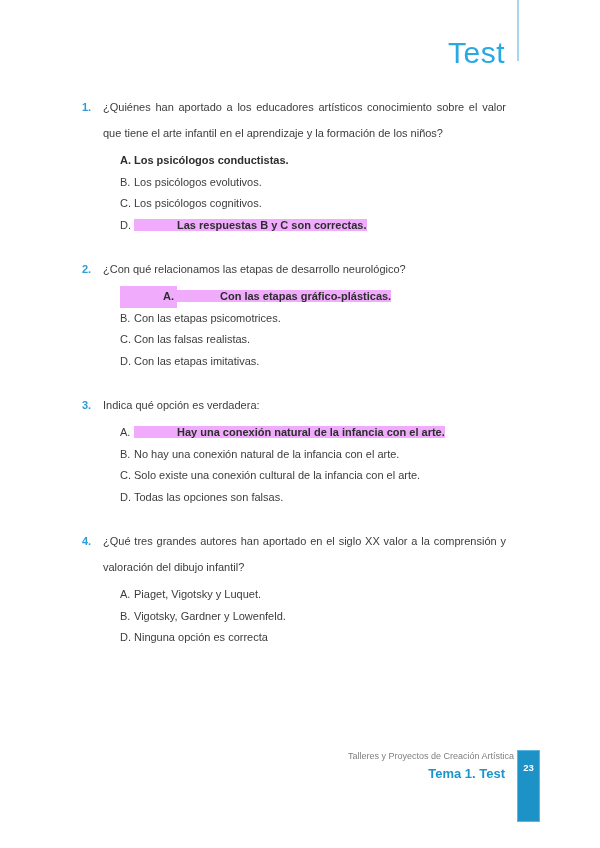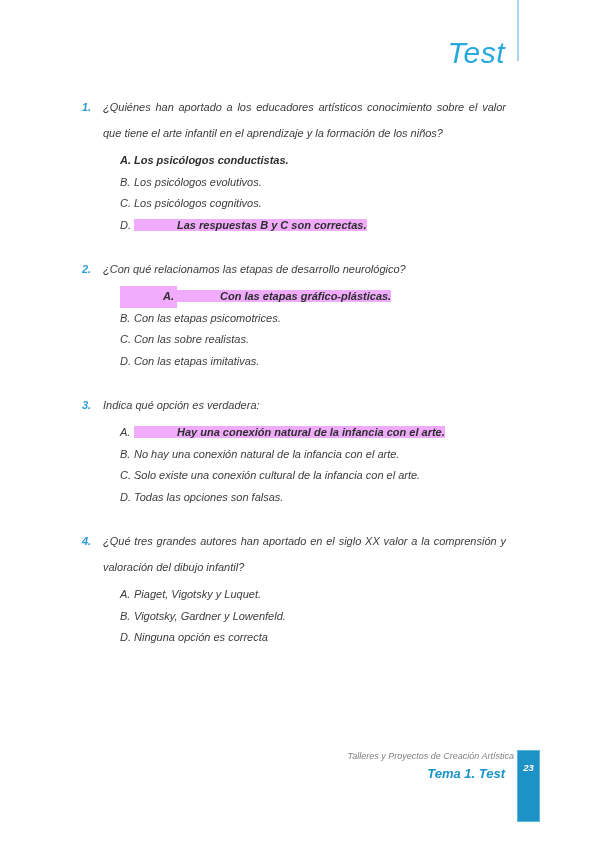--- a/index.html
+++ b/index.html
@@ -4,21 +4,20 @@
 <style>
   html,body { margin:0; padding:0; background:#e8e8e8; }
   .page {
     position:relative;
     width:600px; height:848px;
     margin:0 auto;
     background:#ffffff;
     font-family:"Liberation Sans", sans-serif;
     color:#3c3c3c;
     overflow:hidden;
-    font-style:italic;
   }
   
   .title {
     position:absolute;
     top:36px; right:95px;
     font-size:30px;
     font-weight:400;
     color:#29a9e1;
     letter-spacing:0.5px;
   }
@@ -124,21 +123,21 @@
       <div class="qnum">2.</div>
       <div class="qbody">
         <p class="stem">¿Con qué relacionamos las etapas de desarrollo neurológico?</p>
         <div class="option">
           <span class="opt-letter hl bold">A.</span><span class="hl bold">Con las etapas gráfico-plásticas.</span>
         </div>
         <div class="option">
           <span class="opt-letter">B.</span><span>Con las etapas psicomotrices.</span>
         </div>
         <div class="option">
-          <span class="opt-letter">C.</span><span>Con las sobre realistas.</span>
+          <span class="opt-letter">C.</span><span>Con las falsas realistas.</span>
         </div>
         <div class="option">
           <span class="opt-letter">D.</span><span>Con las etapas imitativas.</span>
         </div>
       </div>
     </div>
 
     <div class="question">
       <div class="qnum">3.</div>
       <div class="qbody">

